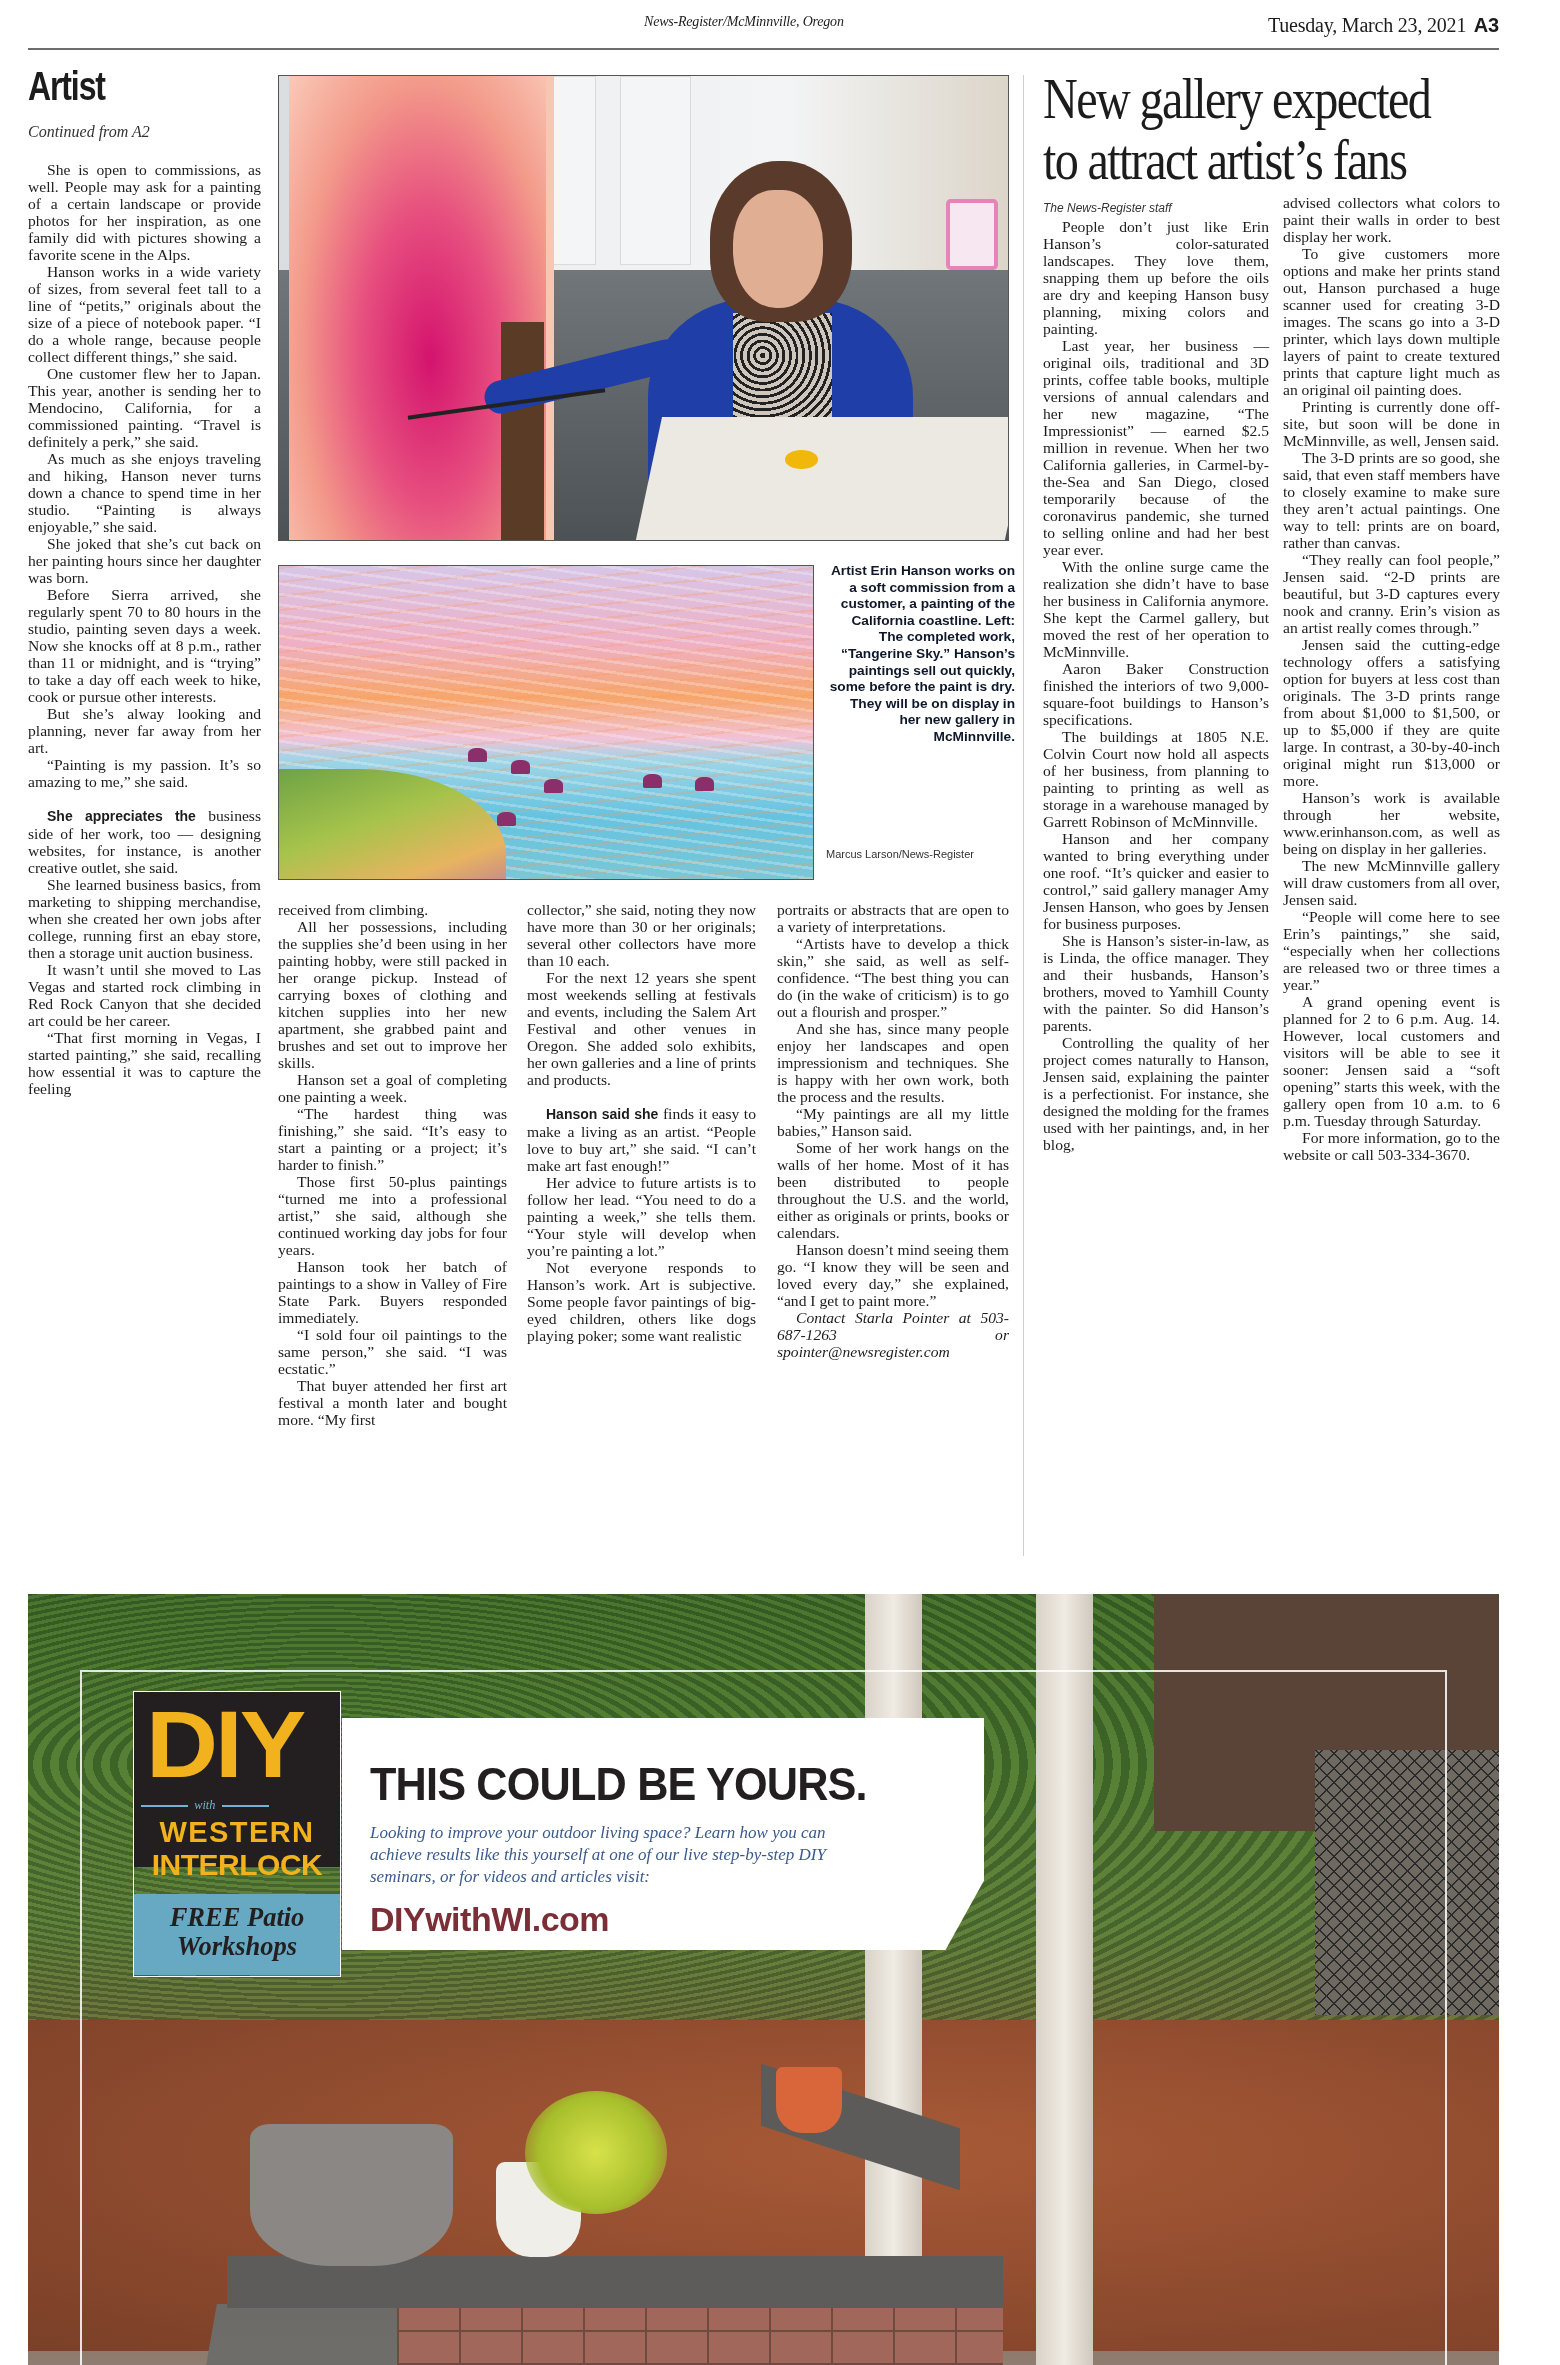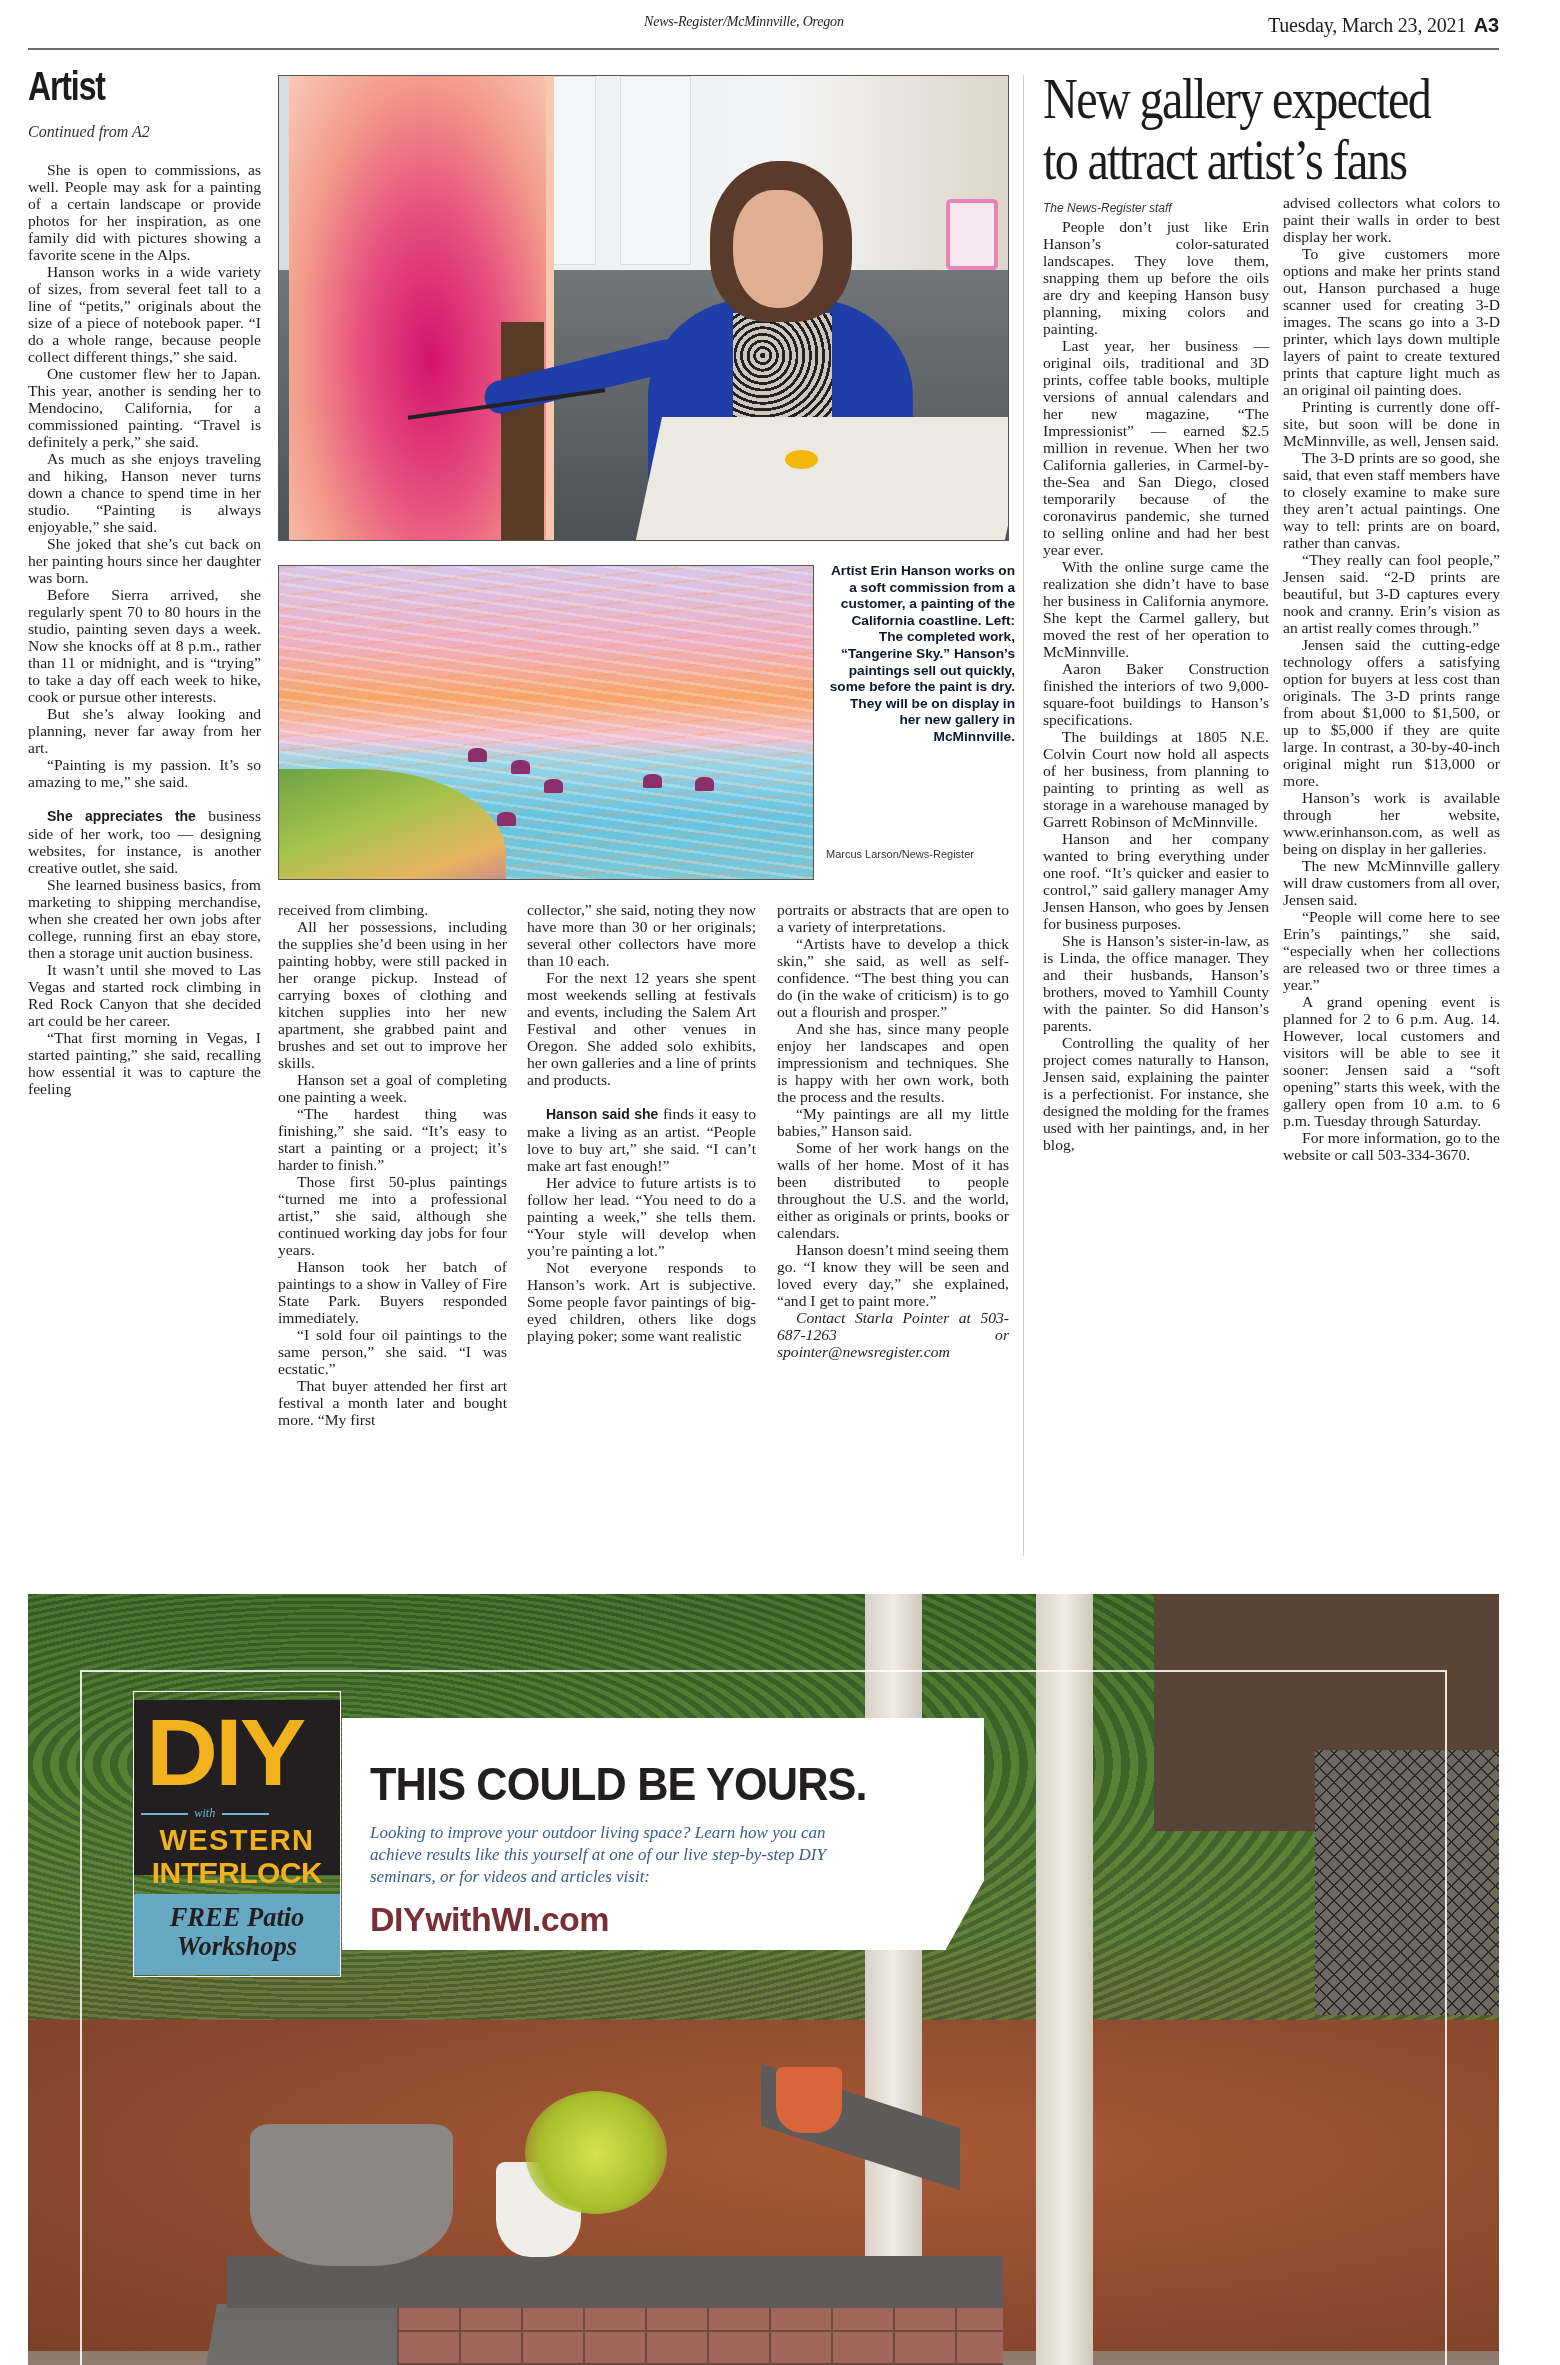--- a/index.html
+++ b/index.html
@@ -73,21 +73,21 @@
   .ad .wall-cap { position: absolute; left: 199px; top: 662px; width: 776px; height: 52px; background: #5e5c5a; }
   .ad .wall-cap2 { position: absolute; left: 733px; top: 502px; width: 199px; height: 62px; background: #5d5b59; transform: skewY(18deg); }
   .ad .brick-wall { position: absolute; left: 369px; top: 714px; width: 606px; height: 189px;
     background: repeating-linear-gradient(0deg, #6e4a40 0 1.9px, transparent 1.9px 33px), repeating-linear-gradient(90deg, #6e4a40 0 1.9px, #a0675a 1.9px 62px); }
   .ad .left-wall { position: absolute; left: 118px; top: 710px; width: 251px; height: 804px; background: linear-gradient(180deg, #6d6b68, #8e8b87); transform: skewX(-10deg); }
   .ad .pot { position: absolute; border-radius: 10% 10% 40% 40%; }
   .ad .yellow-plant { position: absolute; border-radius: 50%; background: radial-gradient(circle, #d8e24a 0%, #a7bf2c 60%, transparent 100%); }
   .ad .inner-frame { position: absolute; left: 52px; top: 76px; width: 1367px; height: 1400px; border: 2.4px solid rgba(255,255,255,0.85); pointer-events: none; }
 
   .diy-block { position: absolute; left: 105px; top: 97px; width: 208px; height: 286px; border: 1.4px solid #fff; }
-  .diy-top { position: absolute; left: 0; top: 0; width: 100%; height: 175px; background: #231f20; margin-top: 8px; }
+  .diy-top { position: absolute; left: 0; top: 0; width: 100%; height: 175px; background: #231f20; }
   .diy-big { position: absolute; left: 12.3px; top: 4.7px; font-family: "Liberation Sans", sans-serif; font-weight: 700; font-size: 95px; line-height: 95px; color: #f2b21e; letter-spacing: -2.8px; transform: scaleX(1.05); transform-origin: left top; }
   .diy-with { position: absolute; left: 0; width: 100%; top: 106px; text-align: left; font-style: italic; font-size: 12.3px; color: #6fb5cf; }
   .diy-with::before, .diy-with::after { content: ""; display: inline-block; width: 47px; height: 1.4px; background: #6fb5cf; vertical-align: middle; margin: 0 6.6px; }
   .diy-western { position: absolute; left: 0; width: 100%; top: 124px; text-align: center; font-family: "Liberation Sans", sans-serif; font-weight: 700; font-size: 29px; color: #f2b21e; letter-spacing: 1.4px; }
   .diy-interlock { position: absolute; left: 0; width: 100%; top: 156px; text-align: center; font-family: "Liberation Sans", sans-serif; font-weight: 700; font-size: 30px; color: #f2b21e; letter-spacing: -0.5px; }
   .diy-bottom { position: absolute; left: 0; top: 202px; width: 100%; height: 81px; background: #67a9c2; text-align: center; padding-top: 8.5px; }
   .diy-free { font-style: italic; font-weight: 700; font-size: 26.5px; line-height: 29px; color: #231f20; }
 
   .ad-panel { position: absolute; left: 314px; top: 124px; width: 642px; height: 232px; background: #fff;
     clip-path: polygon(0 0, 100% 0, 100% 70%, 94% 100%, 0 100%); }

